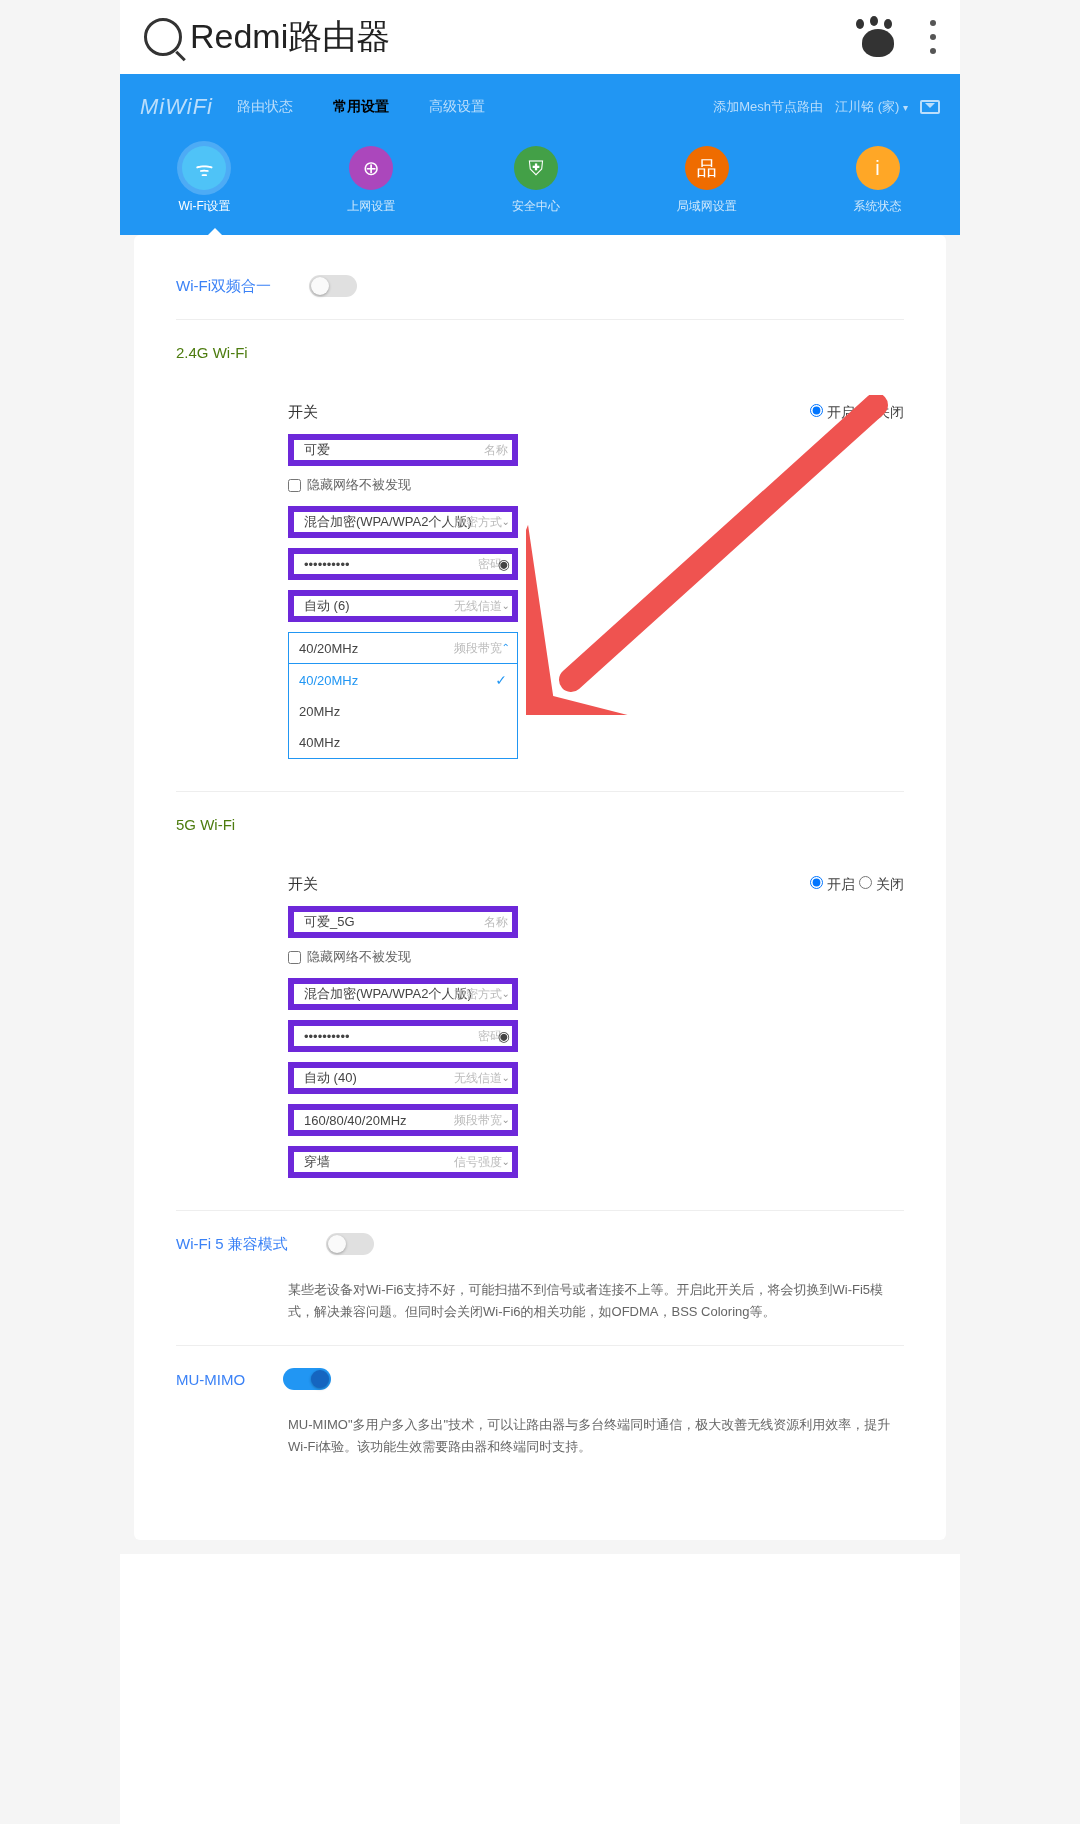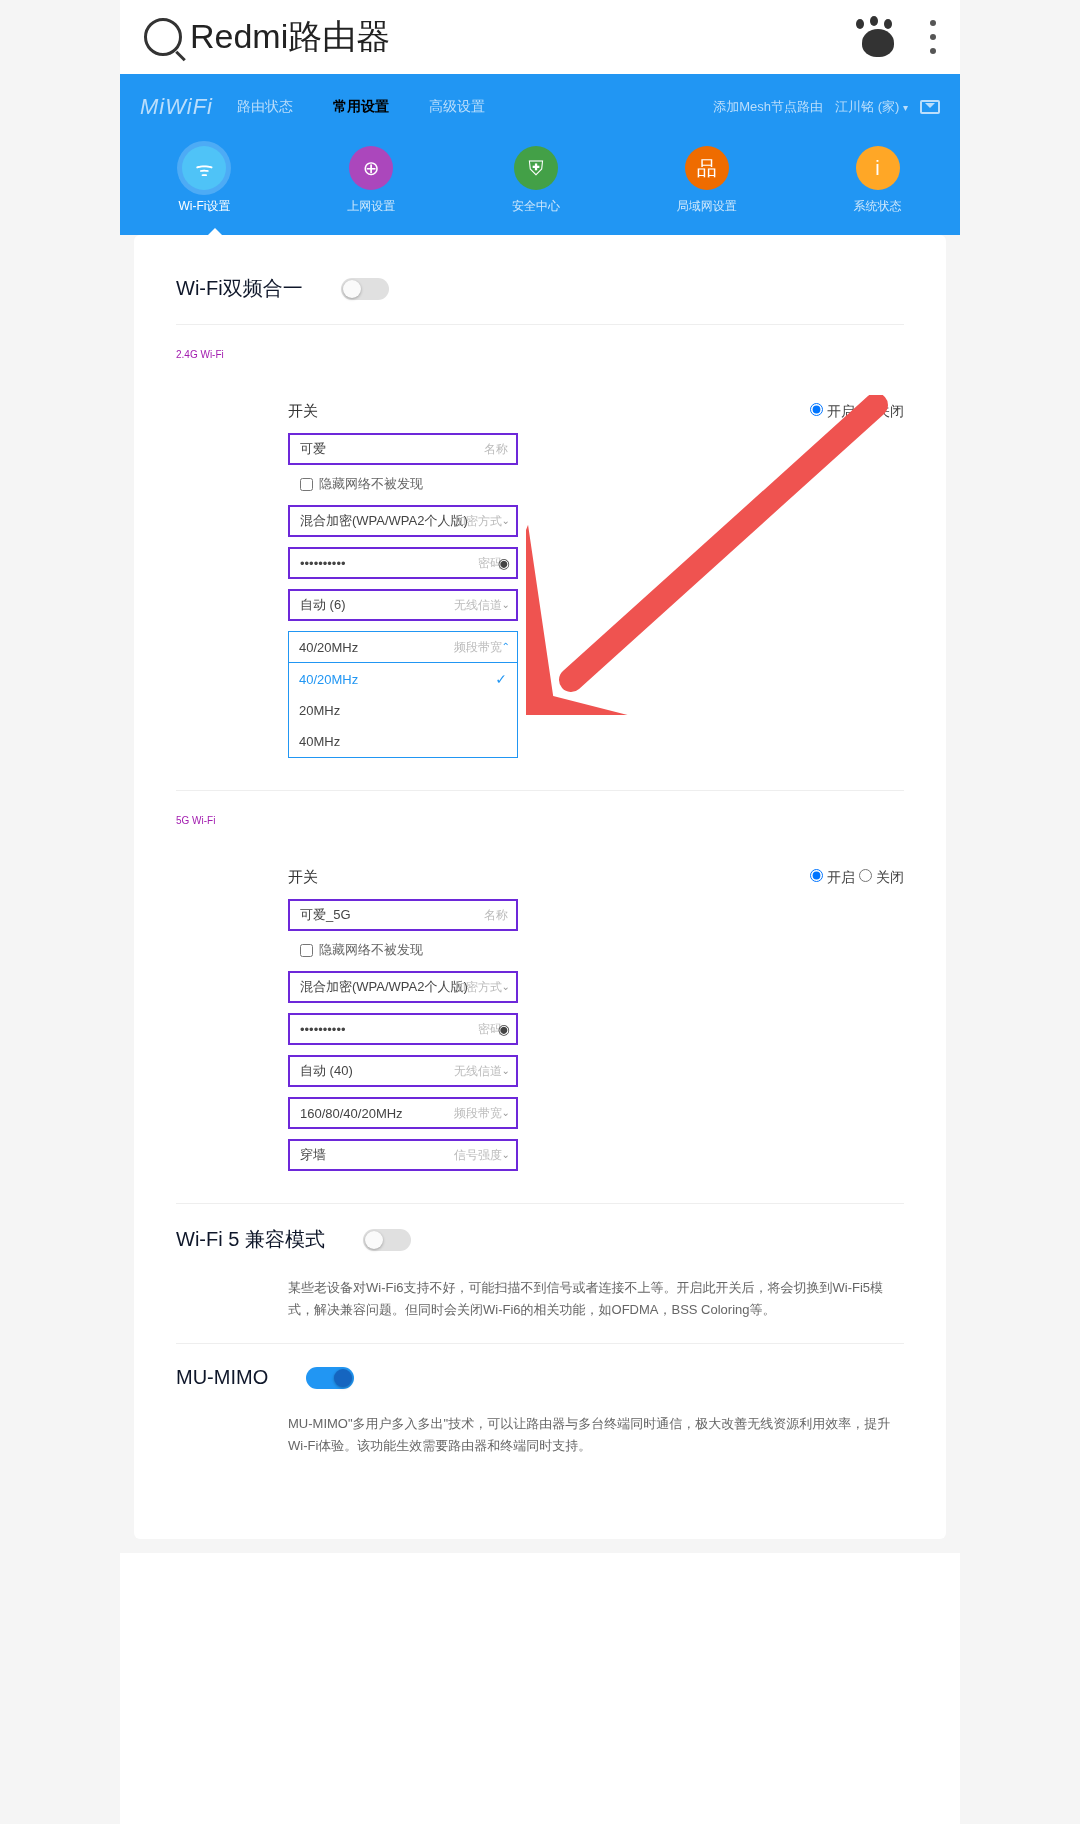--- a/index.html
+++ b/index.html
@@ -26,39 +26,39 @@
 .subnav{display:flex;justify-content:space-around;padding:12px 0 20px;position:relative}
 .sitem{display:flex;flex-direction:column;align-items:center;gap:8px;cursor:pointer}
 .sicon{width:44px;height:44px;border-radius:50%;display:flex;align-items:center;justify-content:center;font-size:20px;color:#fff}
 .sitem.active .sicon{background:#4fc3f7;box-shadow:0 0 0 5px rgba(255,255,255,.2)}
 .slabel{font-size:12px;color:#cfe8fc}
 .sitem.active .slabel{color:#fff}
 .tri{position:absolute;bottom:-5px;left:95px;width:0;height:0;border:12px solid transparent;border-bottom-color:#fff;margin-left:-12px}
 .panel{background:#fff;margin:0 14px 14px;border-radius:6px;padding:18px 42px 60px}
 .sec{border-bottom:1px solid #eee;padding:22px 0}
 .secrow{display:flex;align-items:center;gap:38px}
-.seclab{color:#0f172a;font-size:20px}
+.seclab{color:#3b82f6;font-size:15px}
 .toggle{width:48px;height:22px;background:#e0e0e0;border-radius:22px;position:relative;cursor:pointer}
 .toggle::after{content:'';position:absolute;width:18px;height:18px;border-radius:50%;background:#fafafa;top:2px;left:2px;box-shadow:0 1px 3px rgba(0,0,0,.3)}
 .toggle.on{background:#2196f3}
 .toggle.on::after{left:auto;right:2px;background:#1565c0}
 .desc{font-size:13px;color:#666;margin-top:24px;line-height:1.7;padding-left:112px}
 .form{padding-left:112px;margin-top:16px}
-.sech{color:#a21caf;font-size:10px;padding:24px 0 8px}
+.sech{color:#4d7c0f;font-size:15px;padding:24px 0 8px}
 .fr{display:flex;align-items:center;padding:12px 0}
 .fr-label{font-size:15px;color:#333;width:118px}
 .radios{display:flex;gap:4px;font-size:14px;color:#444;margin-left:auto}
 .radios input{margin-right:4px}
 .fld{position:relative;width:230px;margin-bottom:10px}
-.inp,.sel{width:100%;border:2px solid #6d28d9;padding:0 10px;height:32px;font-size:13px;color:#444;background:#fff;display:flex;align-items:center;cursor:pointer}
+.inp,.sel{width:100%;border:6px solid #6d28d9;padding:0 10px;height:32px;font-size:13px;color:#444;background:#fff;display:flex;align-items:center;cursor:pointer}
 .hint{position:absolute;right:16px;top:8px;font-size:12px;color:#bbb}
 .hint.r10{right:10px}
 .eye{position:absolute;right:8px;top:8px;font-size:14px;color:#444}
 .dd{position:absolute;right:8px;top:10px;font-size:10px;color:#999}
-.cb{display:flex;align-items:center;gap:6px;font-size:13px;color:#666;margin:4px 12px 12px}
+.cb{display:flex;align-items:center;gap:6px;font-size:13px;color:#666;margin:4px 0 12px}
 .open{border:1px solid #2196f3}
 .opts{border:1px solid #2196f3;border-top:none}
 .opt{padding:8px 10px;font-size:13px;color:#444;cursor:pointer;display:flex;justify-content:space-between;align-items:center}
 .opt.sel-opt{color:#2196f3}
 .chk{color:#2196f3;font-size:14px}
 .arrow{position:absolute;top:160px;right:40px;pointer-events:none}
 .white-remainder{height:400px;background:#fff}
 </style>
 </head>
 <body>

